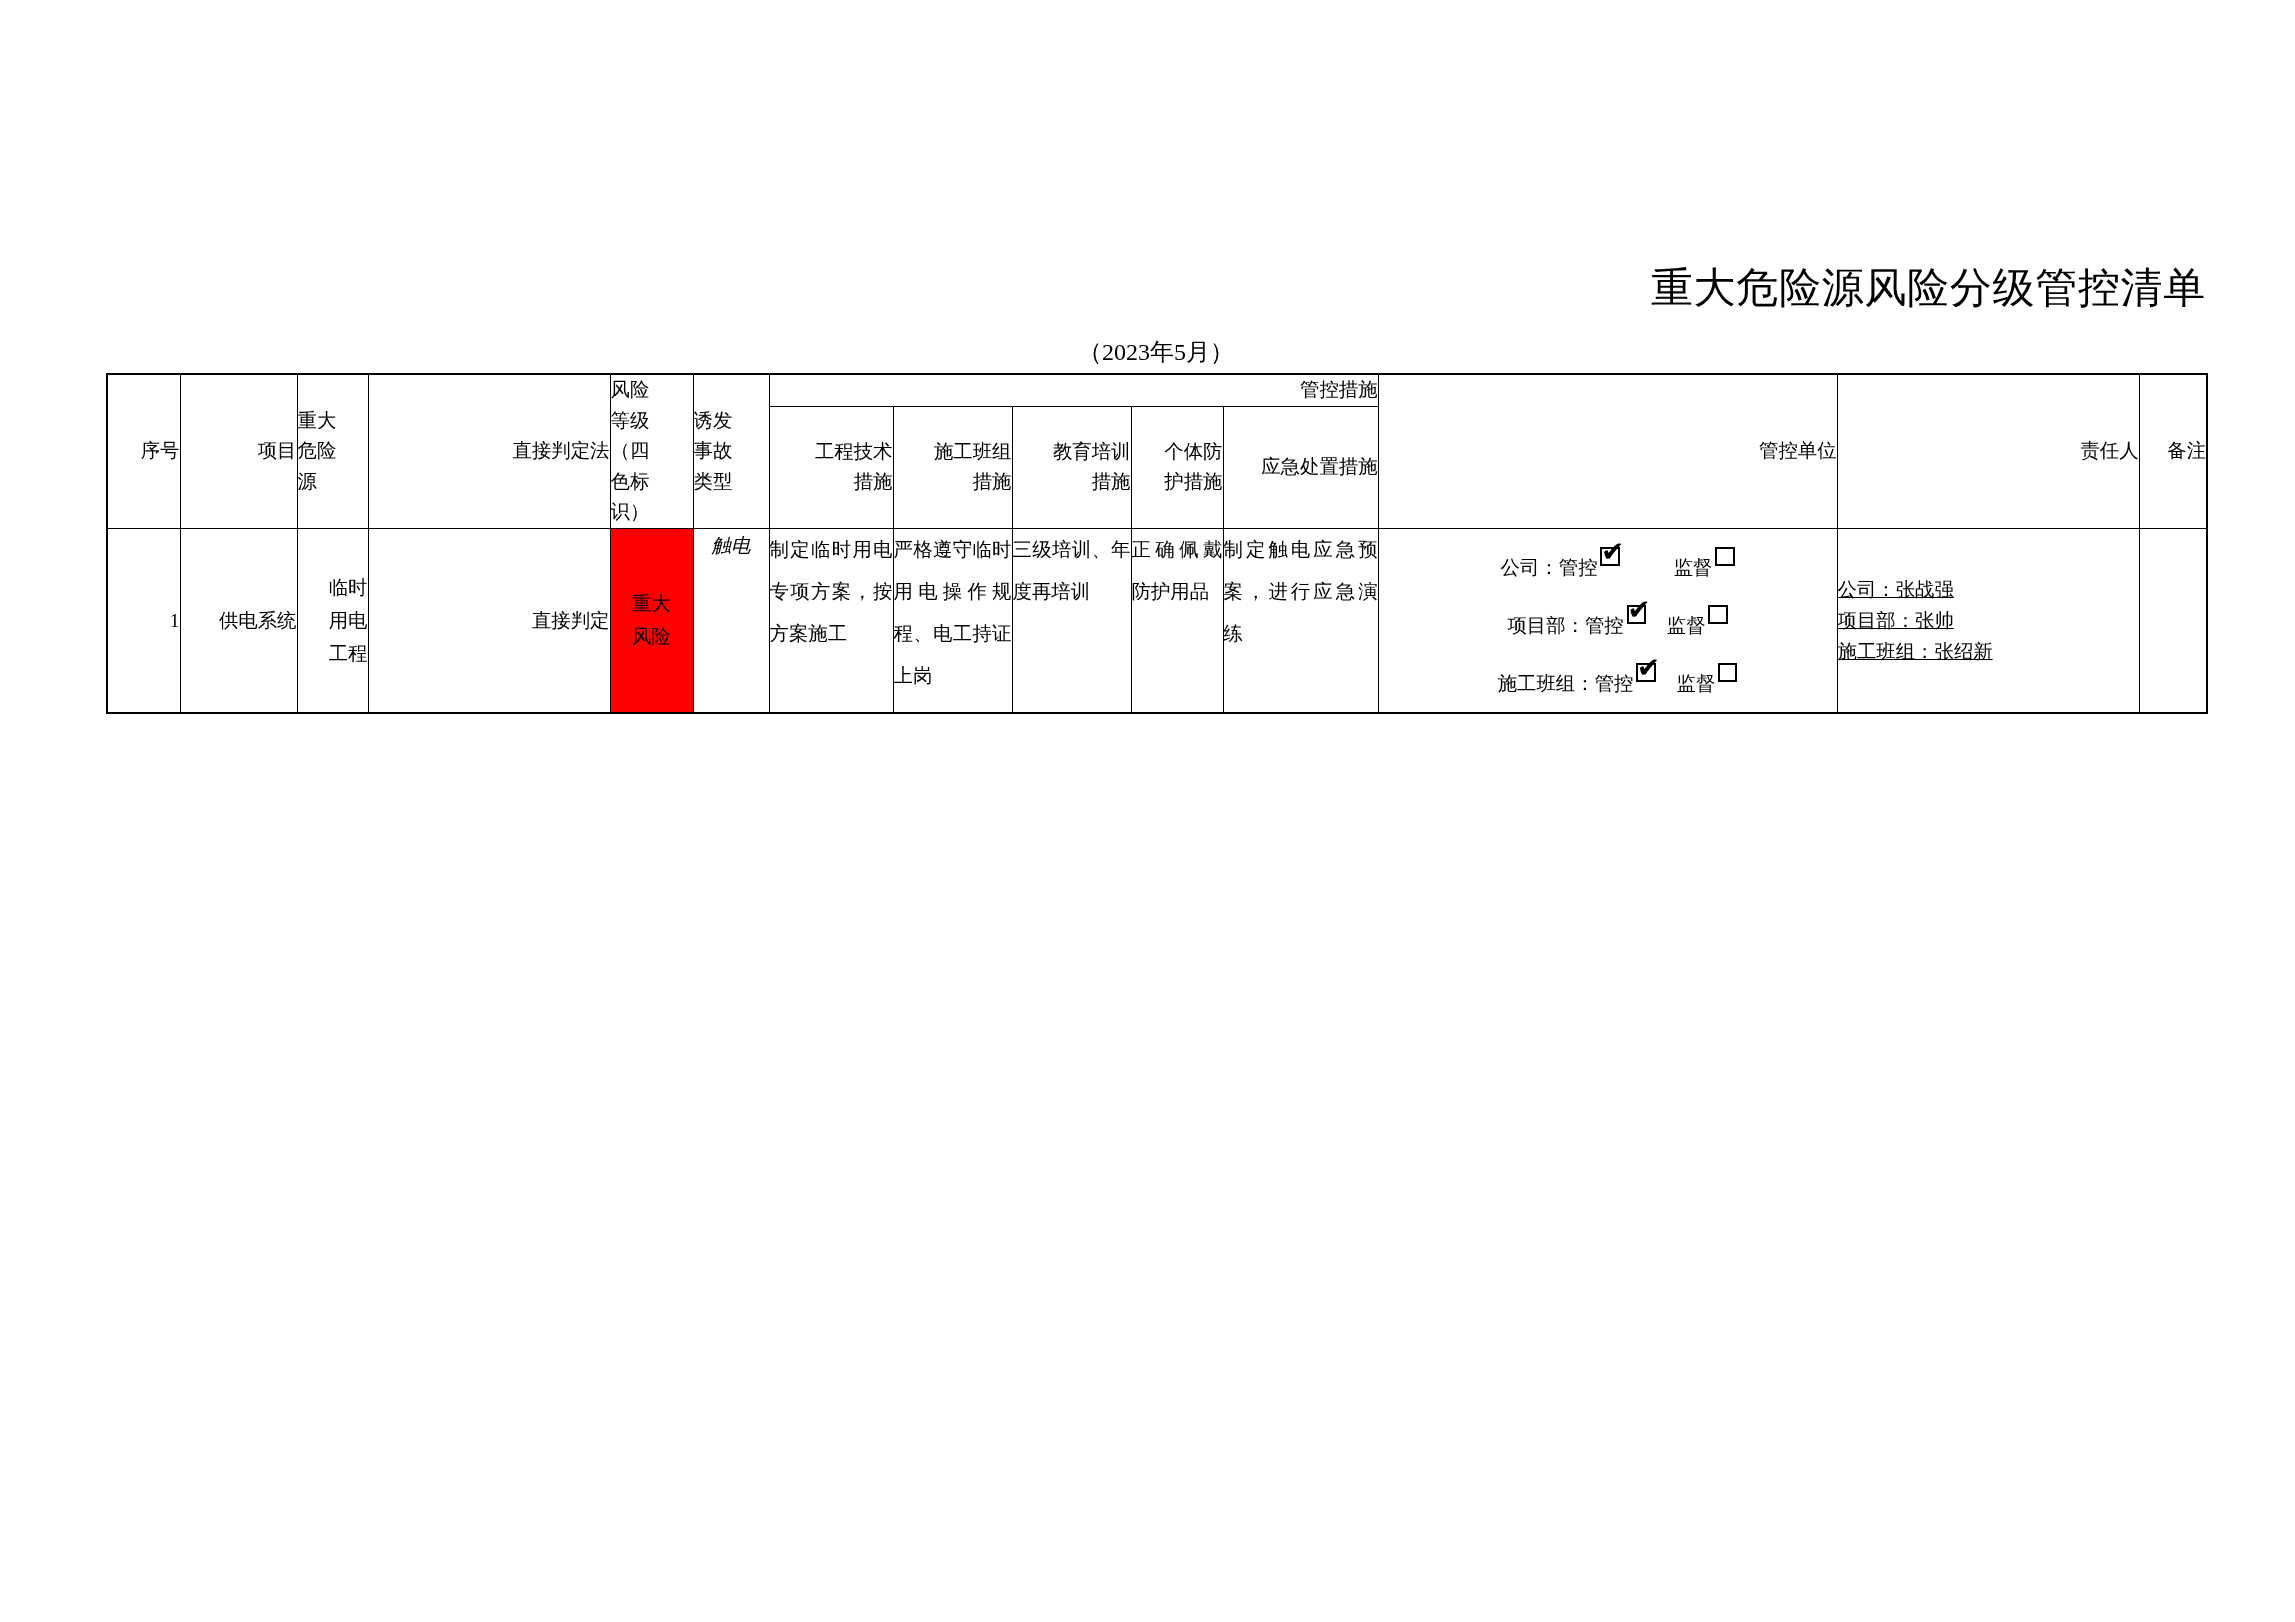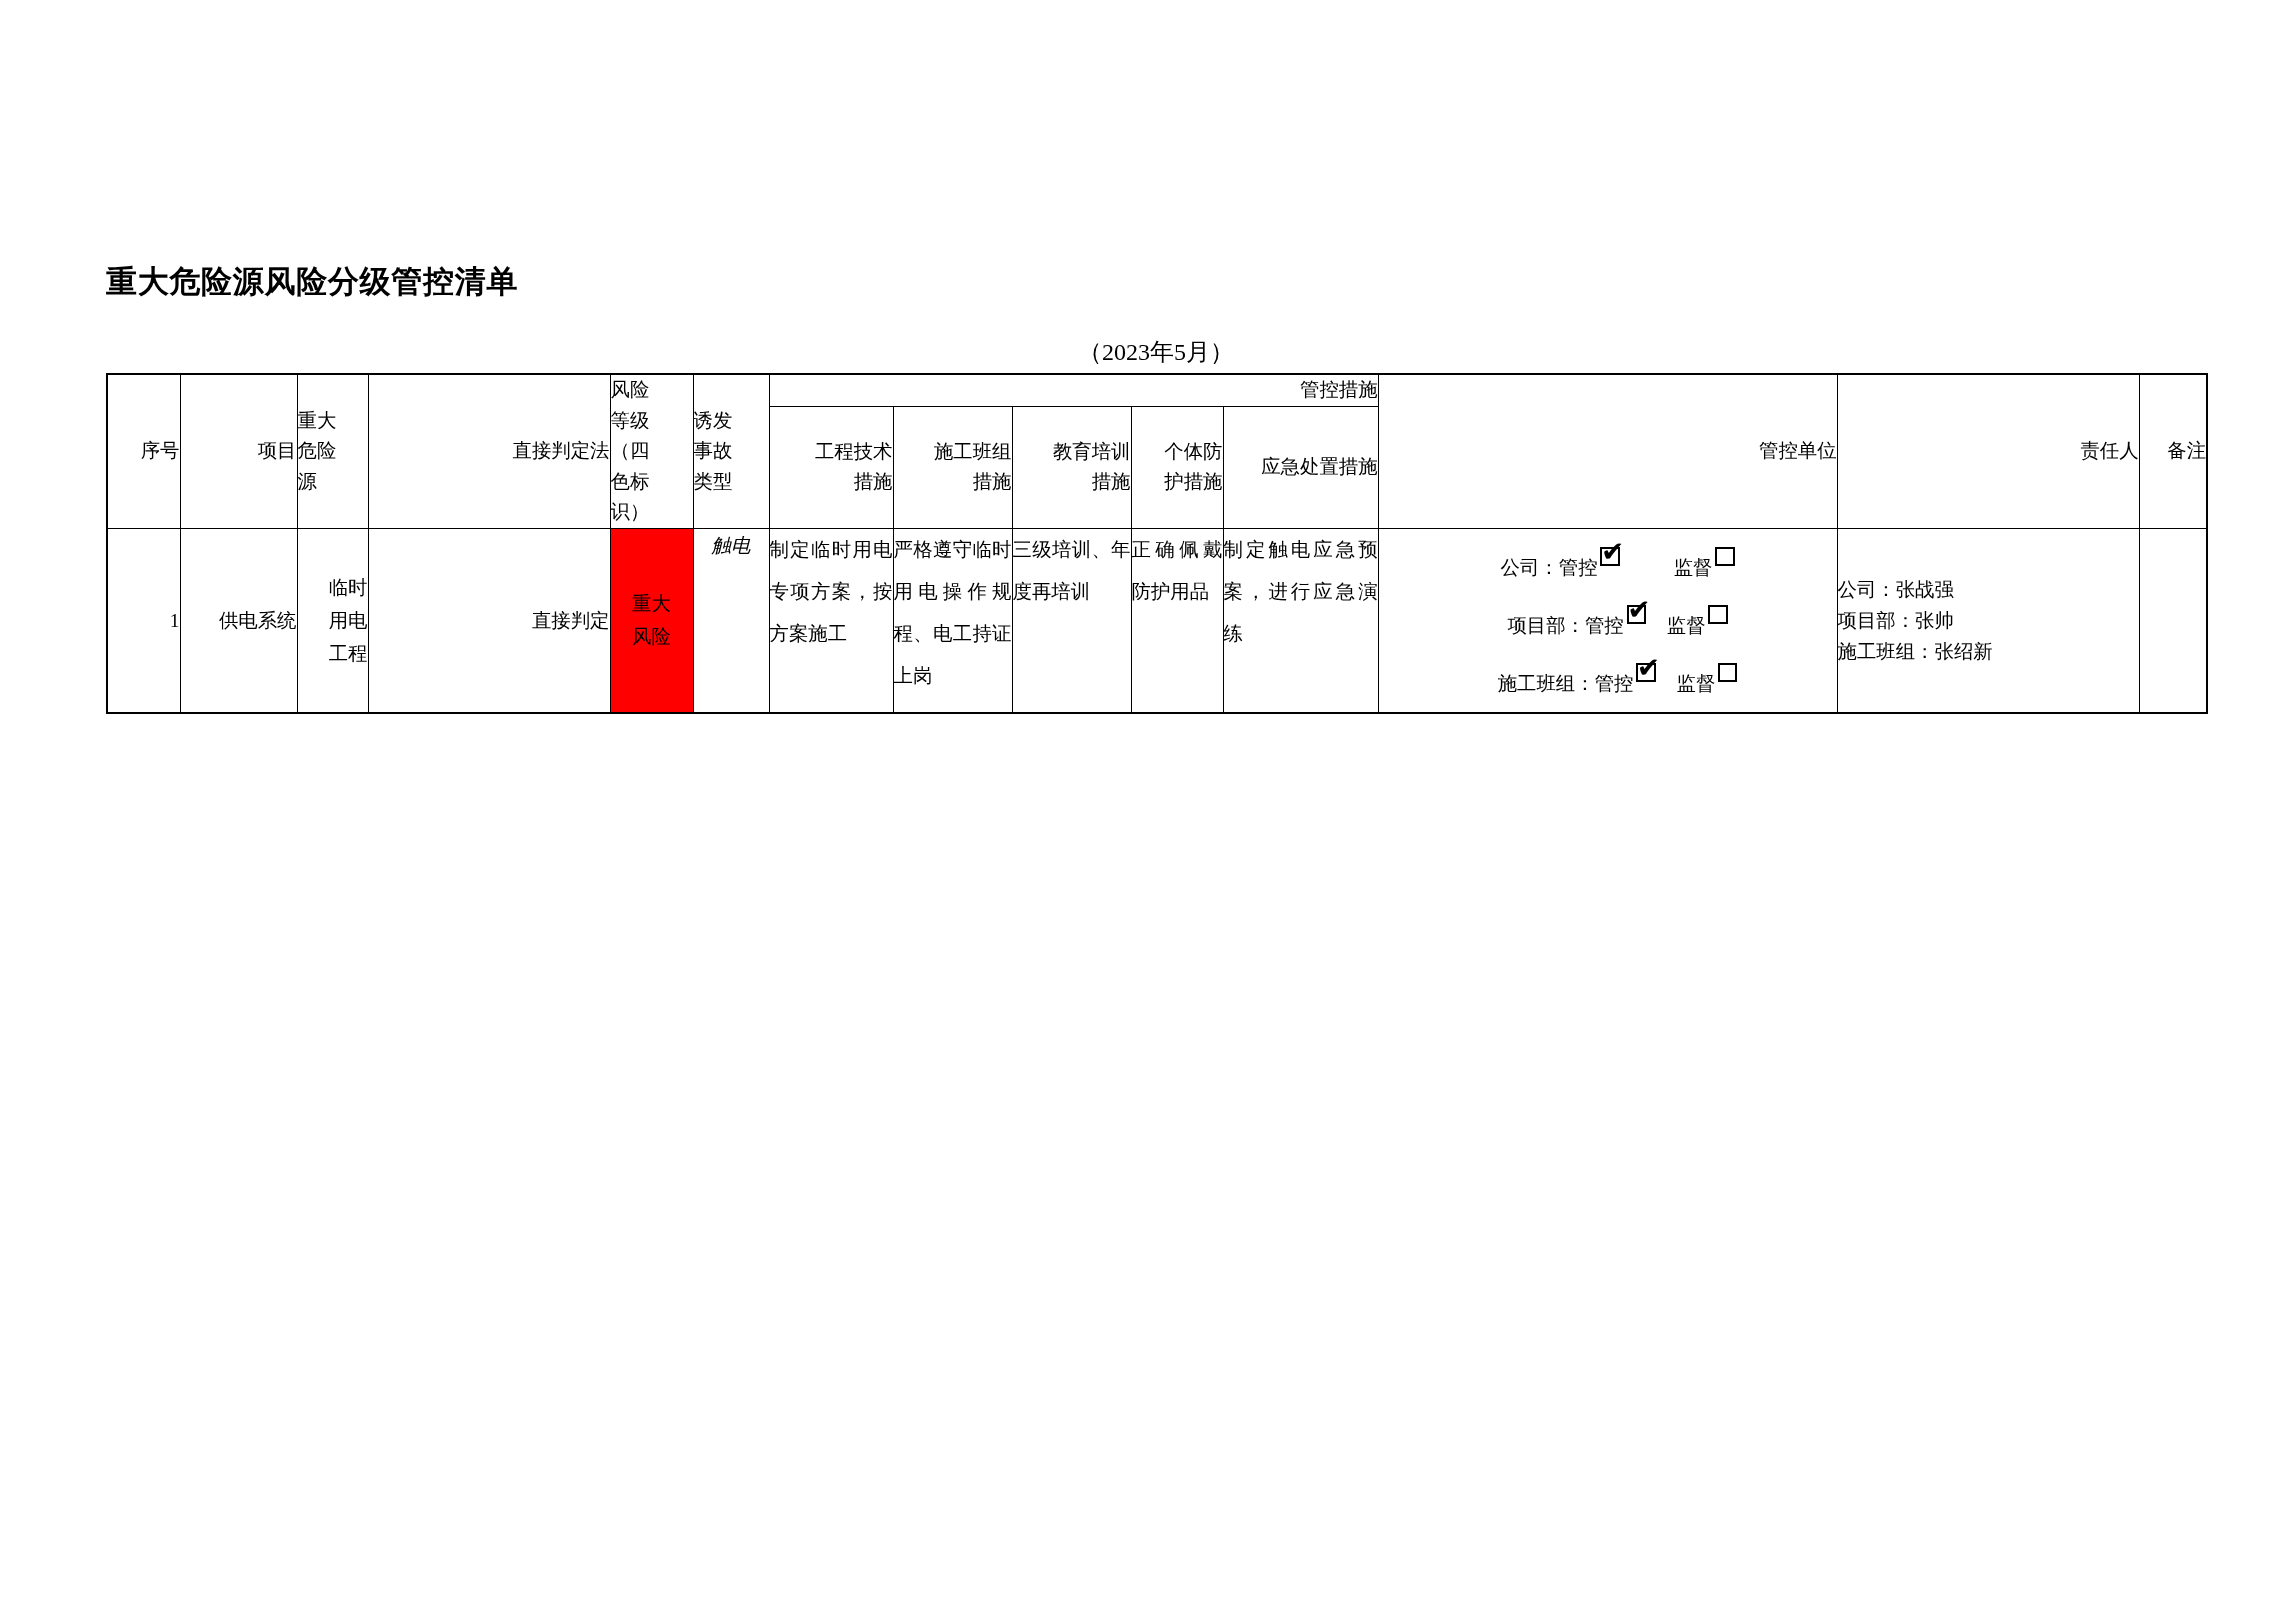--- a/index.html
+++ b/index.html
@@ -3,22 +3,22 @@
 <meta charset="utf-8">
 <style>
   html,body{margin:0;padding:0;}
   body{
     width:2295px;height:1623px;background:#ffffff;position:relative;
     font-family:"Liberation Serif","DejaVu Serif",serif;color:#000;
     -webkit-font-smoothing:antialiased;
   }
   .doc-title{
     position:absolute;left:106px;top:264px;width:2100px;
-    text-align:left;font-family:"Liberation Sans","DejaVu Sans",sans-serif;
-    font-weight:bold;font-size:31px;line-height:1.15;letter-spacing:0.7px;
+    text-align:right;font-family:"Liberation Sans","DejaVu Sans",sans-serif;
+    font-weight:normal;font-size:42px;line-height:1.15;letter-spacing:0.7px;
   }
   .doc-subtitle{
     position:absolute;left:106px;top:338px;width:2100px;
     text-align:center;font-size:24px;line-height:1.2;
   }
   table.risk{
     position:absolute;left:106px;top:373px;width:2100px;
     border-collapse:collapse;table-layout:fixed;
     font-size:19.4px;border:2.1px solid #000;
   }
@@ -47,21 +47,21 @@
   .cb{
     display:inline-block;width:15.3px;height:15.3px;border:2.1px solid #000;
     position:relative;vertical-align:7.6px;margin-left:2.8px;background:#fff;
   }
   .cb .tick{
     position:absolute;left:-1.4px;top:-11px;font-size:28px;line-height:1;
     font-weight:bold;font-family:"DejaVu Sans",sans-serif;
   }
   
   .resp-cell{vertical-align:middle;text-align:left;padding-left:12.5px;}
-  .resp-line{line-height:31px;}
+  .resp-line{line-height:31px;text-decoration:underline;}
 </style>
 </head>
 <body>
 
 <div class="doc-title">重大危险源风险分级管控清单</div>
 <div class="doc-subtitle">（2023年5月）</div>
 
 <table class="risk">
   <colgroup>
     <col style="width:73px">

